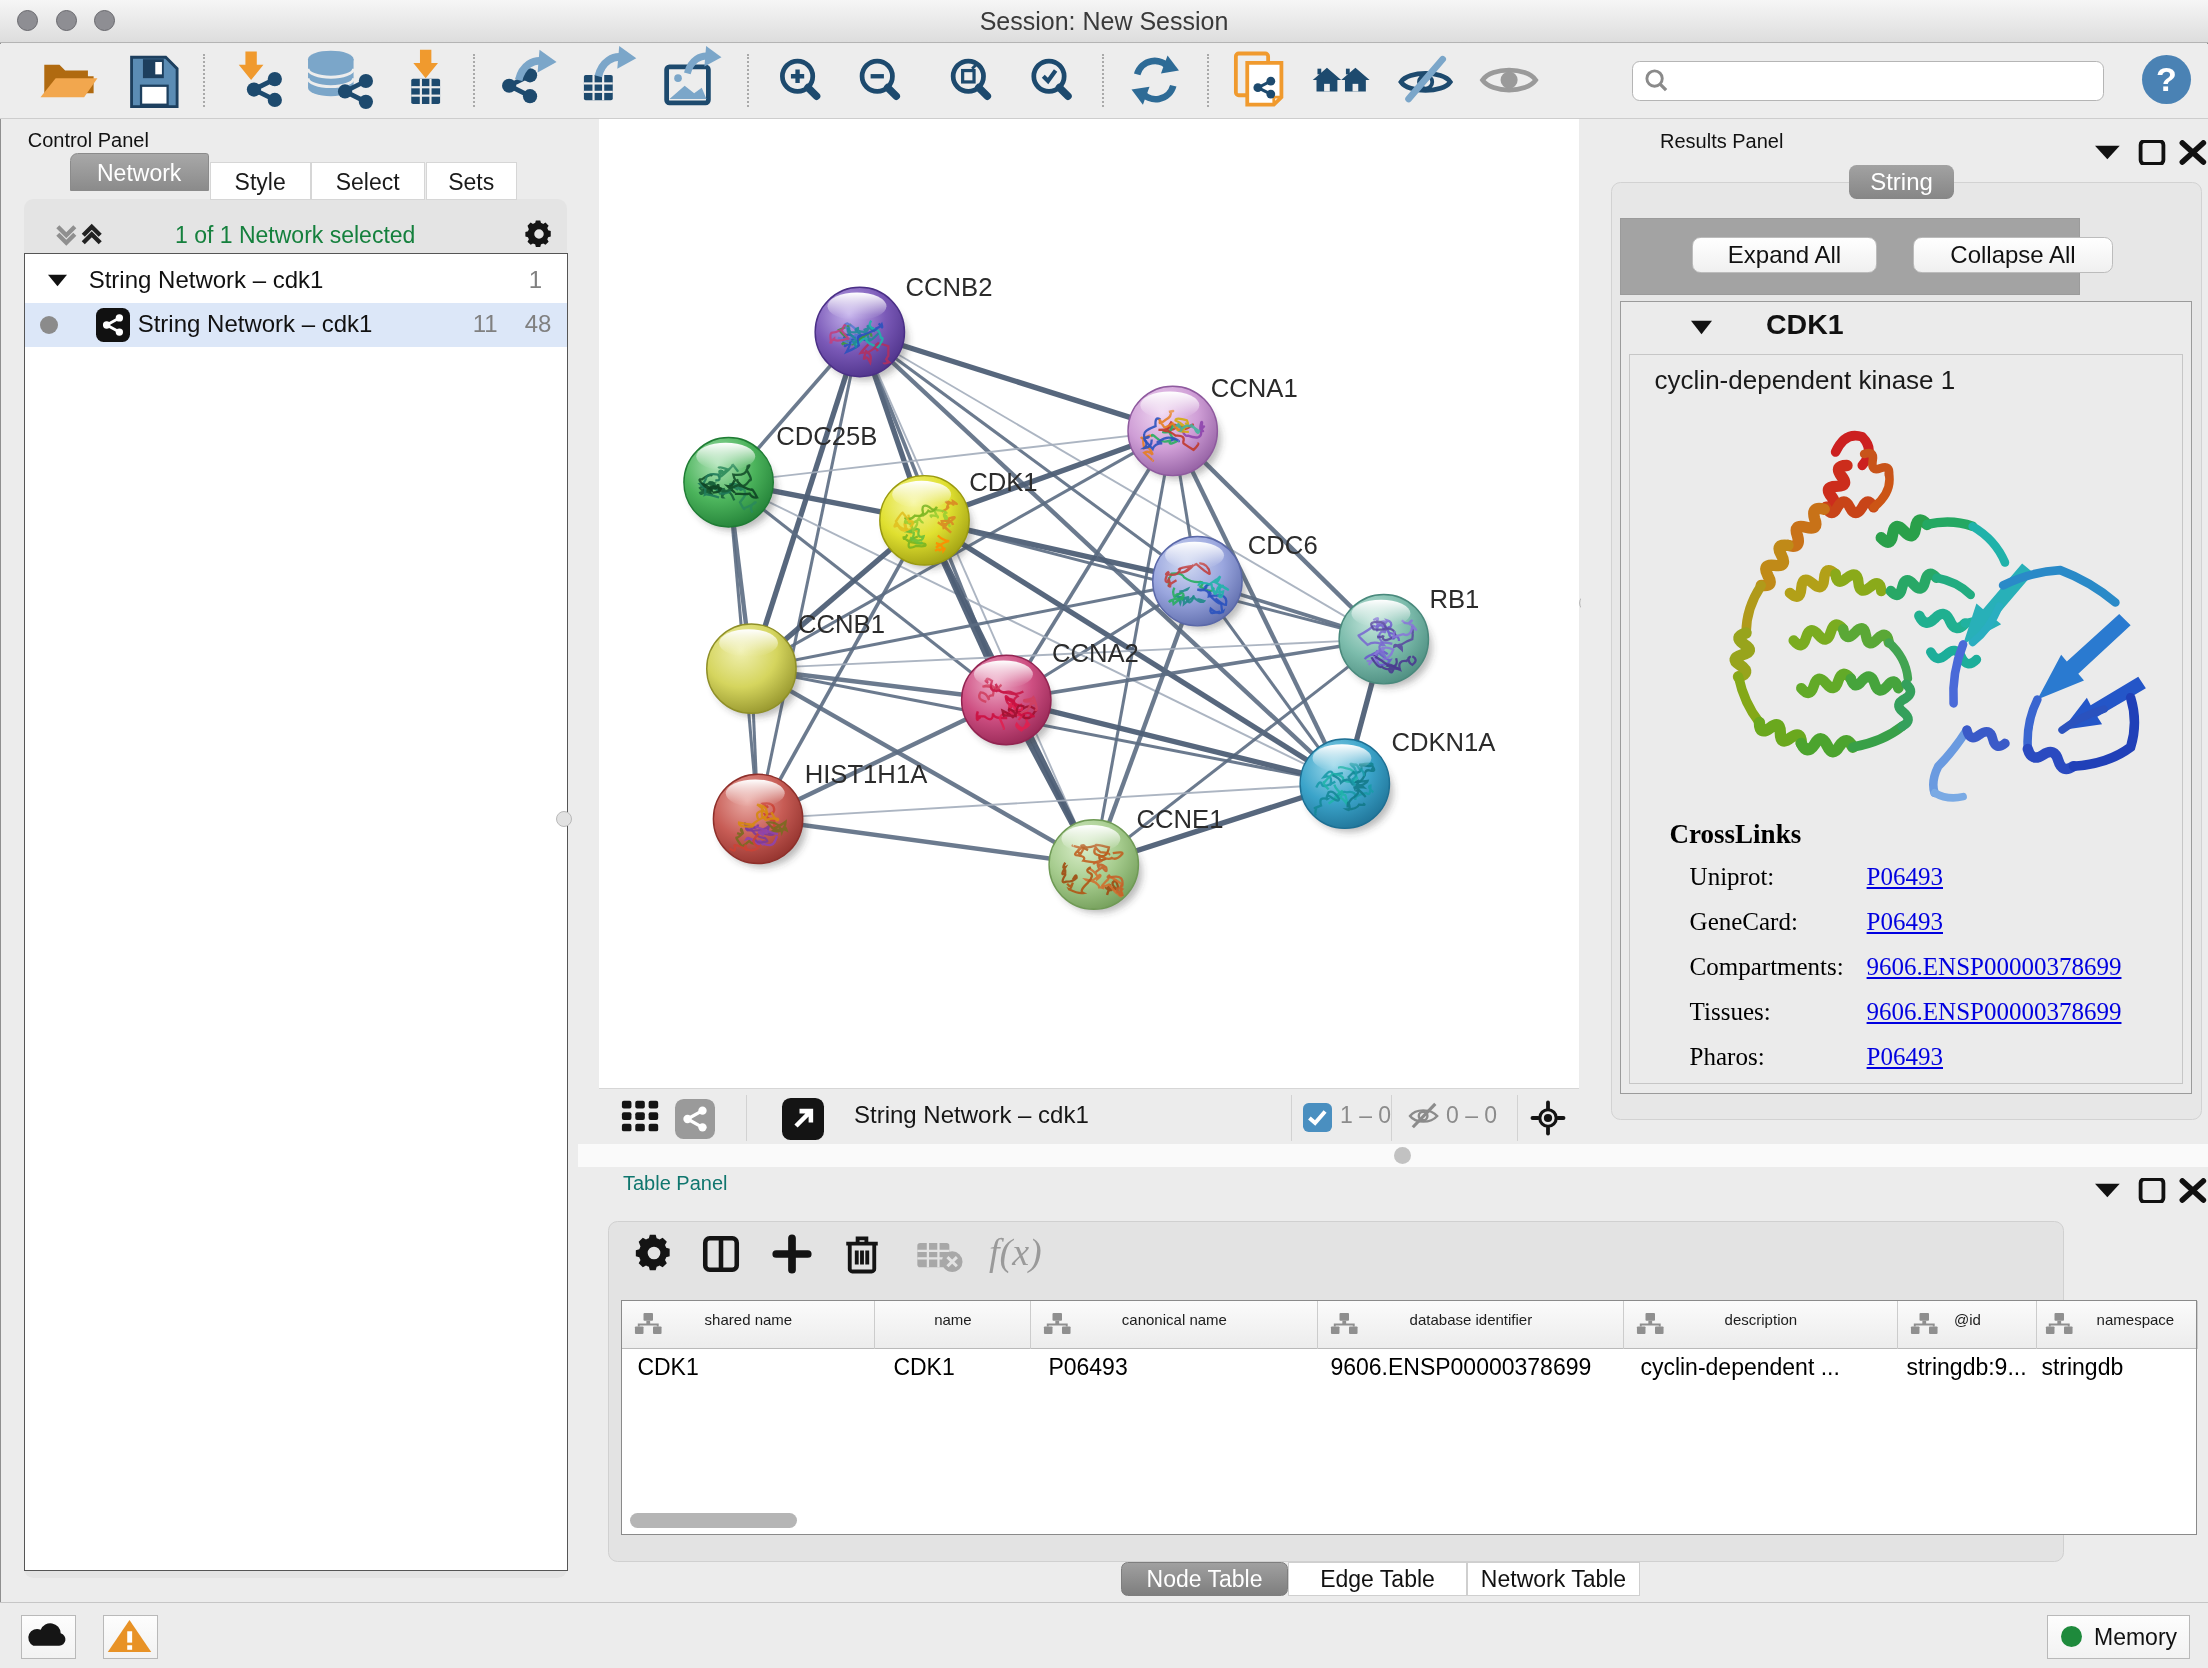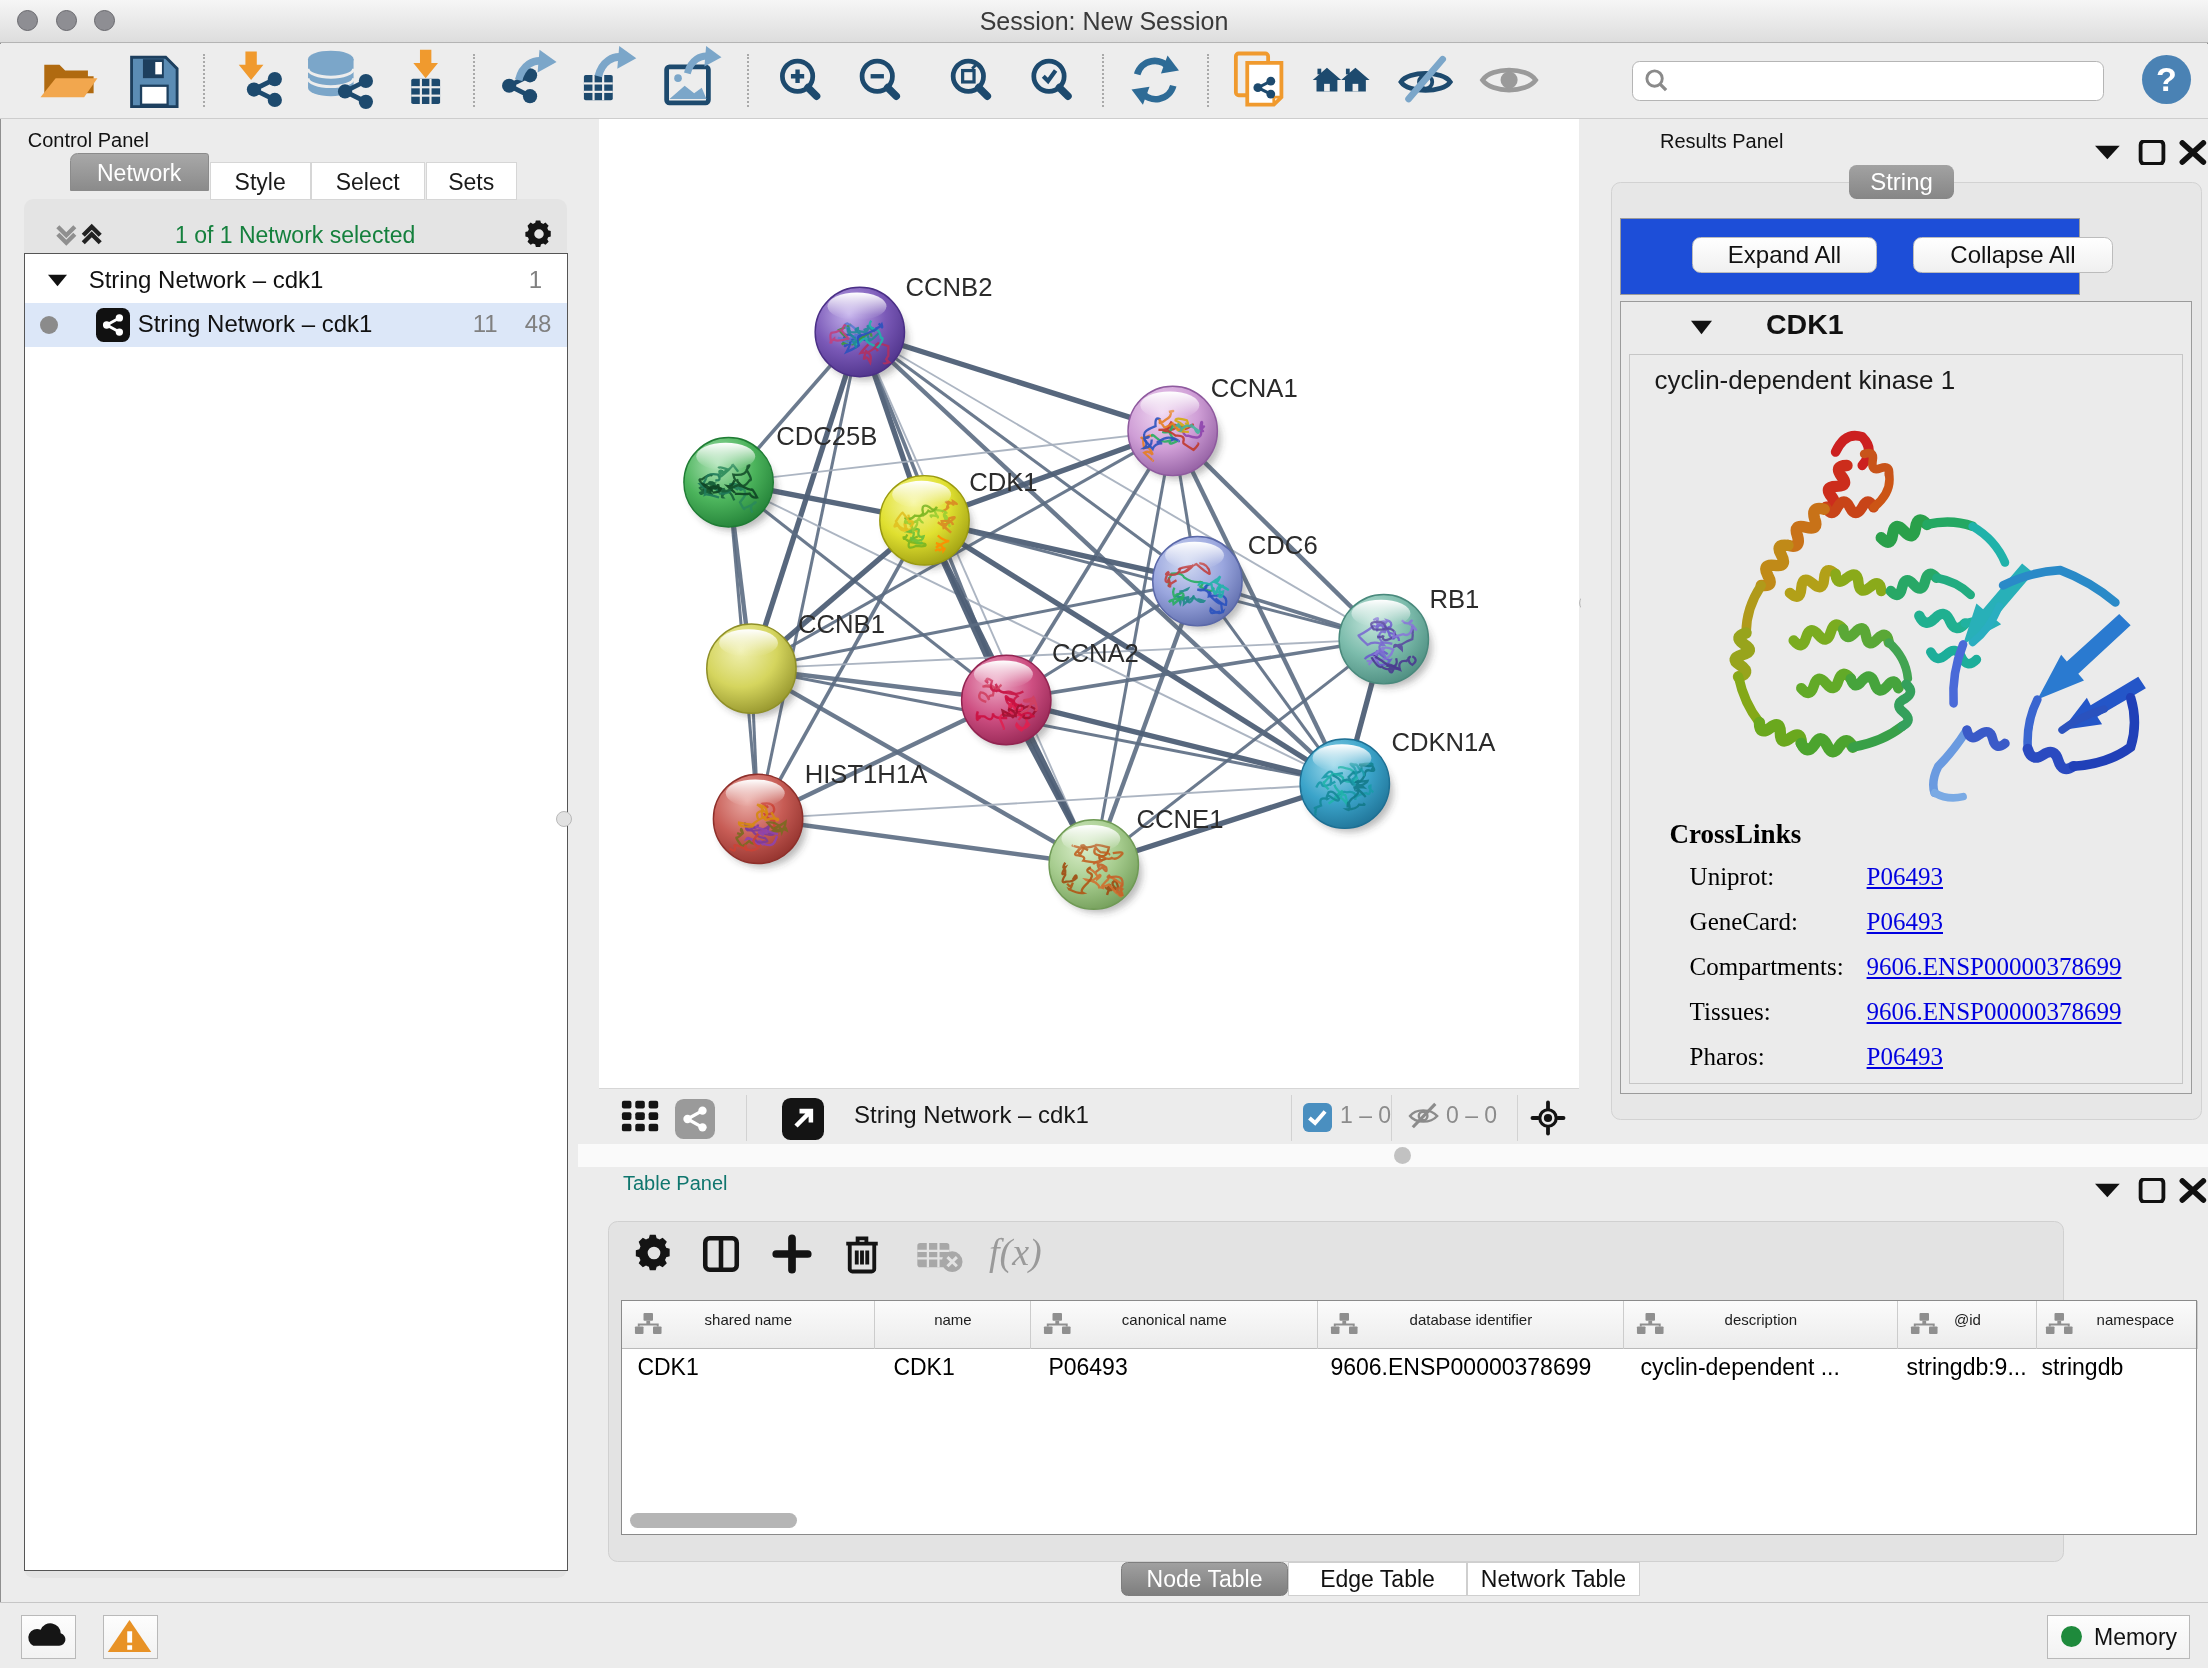--- a/index.html
+++ b/index.html
@@ -25,21 +25,21 @@
   #cp-tree{left:18px;top:134px;width:544px;height:1318px;background:#fff;border:1.9px solid #555;box-sizing:border-box;}
   .trow{position:absolute;left:0;width:100%;height:42px;font-size:24px;color:#111;}
   
   #canvas{left:599px;top:119px;width:980px;height:969px;background:#fff;}
   #canvasbar{left:599px;top:1088px;width:980px;height:56px;background:#ececec;border-top:1.9px solid #d6d6d6;}
   #splitstrip{left:578px;top:1144px;width:1630px;height:23px;background:#fafafa;}
   
   #rpanel{left:1581px;top:119px;width:628px;height:1025px;background:#ececec;}
   #rp-outer{left:30px;top:63px;width:591px;height:938px;background:#e7e7e7;border:1.9px solid #d2d2d2;border-radius:9.5px;box-sizing:border-box;}
   #stringtab{left:268px;top:46px;width:105px;height:34px;background:linear-gradient(#a2a2a2,#868686);border-radius:7.6px;color:#fff;font-size:24px;text-align:center;line-height:34px;}
-  #rp-box1{left:39px;top:99px;width:460px;height:77px;background:#1d4ed8;border:1.9px solid #9b9b9b;box-sizing:border-box;}
+  #rp-box1{left:39px;top:99px;width:460px;height:77px;background:#a3a3a3;border:1.9px solid #9b9b9b;box-sizing:border-box;}
   .rbtn{position:absolute;height:36px;background:linear-gradient(#ffffff,#f0f0f0);border:1.9px solid #bcbcbc;border-radius:8.6px;box-sizing:border-box;font-size:24px;text-align:center;color:#111;}
   #rp-box2{left:39px;top:182px;width:572px;height:793px;background:#ebebeb;border:1.9px solid #9b9b9b;box-sizing:border-box;}
   #rp-inner{position:absolute;left:7.6px;top:52px;width:554px;height:730px;background:#ebebeb;border:1.9px solid #c6c6c6;box-sizing:border-box;}
   .serif{font-family:"Liberation Serif",serif;}
   .xlink{color:#0000e0;text-decoration:underline;}
   
   #tpanel{left:578px;top:1167px;width:1630px;height:435px;background:#ececec;}
   #tp-cont{left:30px;top:54px;width:1456px;height:341px;background:#e3e3e3;border:1.9px solid #d0d0d0;border-radius:9.5px;box-sizing:border-box;}
   #tbl{position:absolute;left:12.4px;top:78px;width:1576px;height:235px;background:#fff;border:1.9px solid #8a8a8a;box-sizing:border-box;}
   #thead{position:absolute;left:0;top:0;width:100%;height:48px;background:linear-gradient(#fbfbfb,#ececec);border-bottom:1.9px solid #b9b9b9;box-sizing:border-box;}

